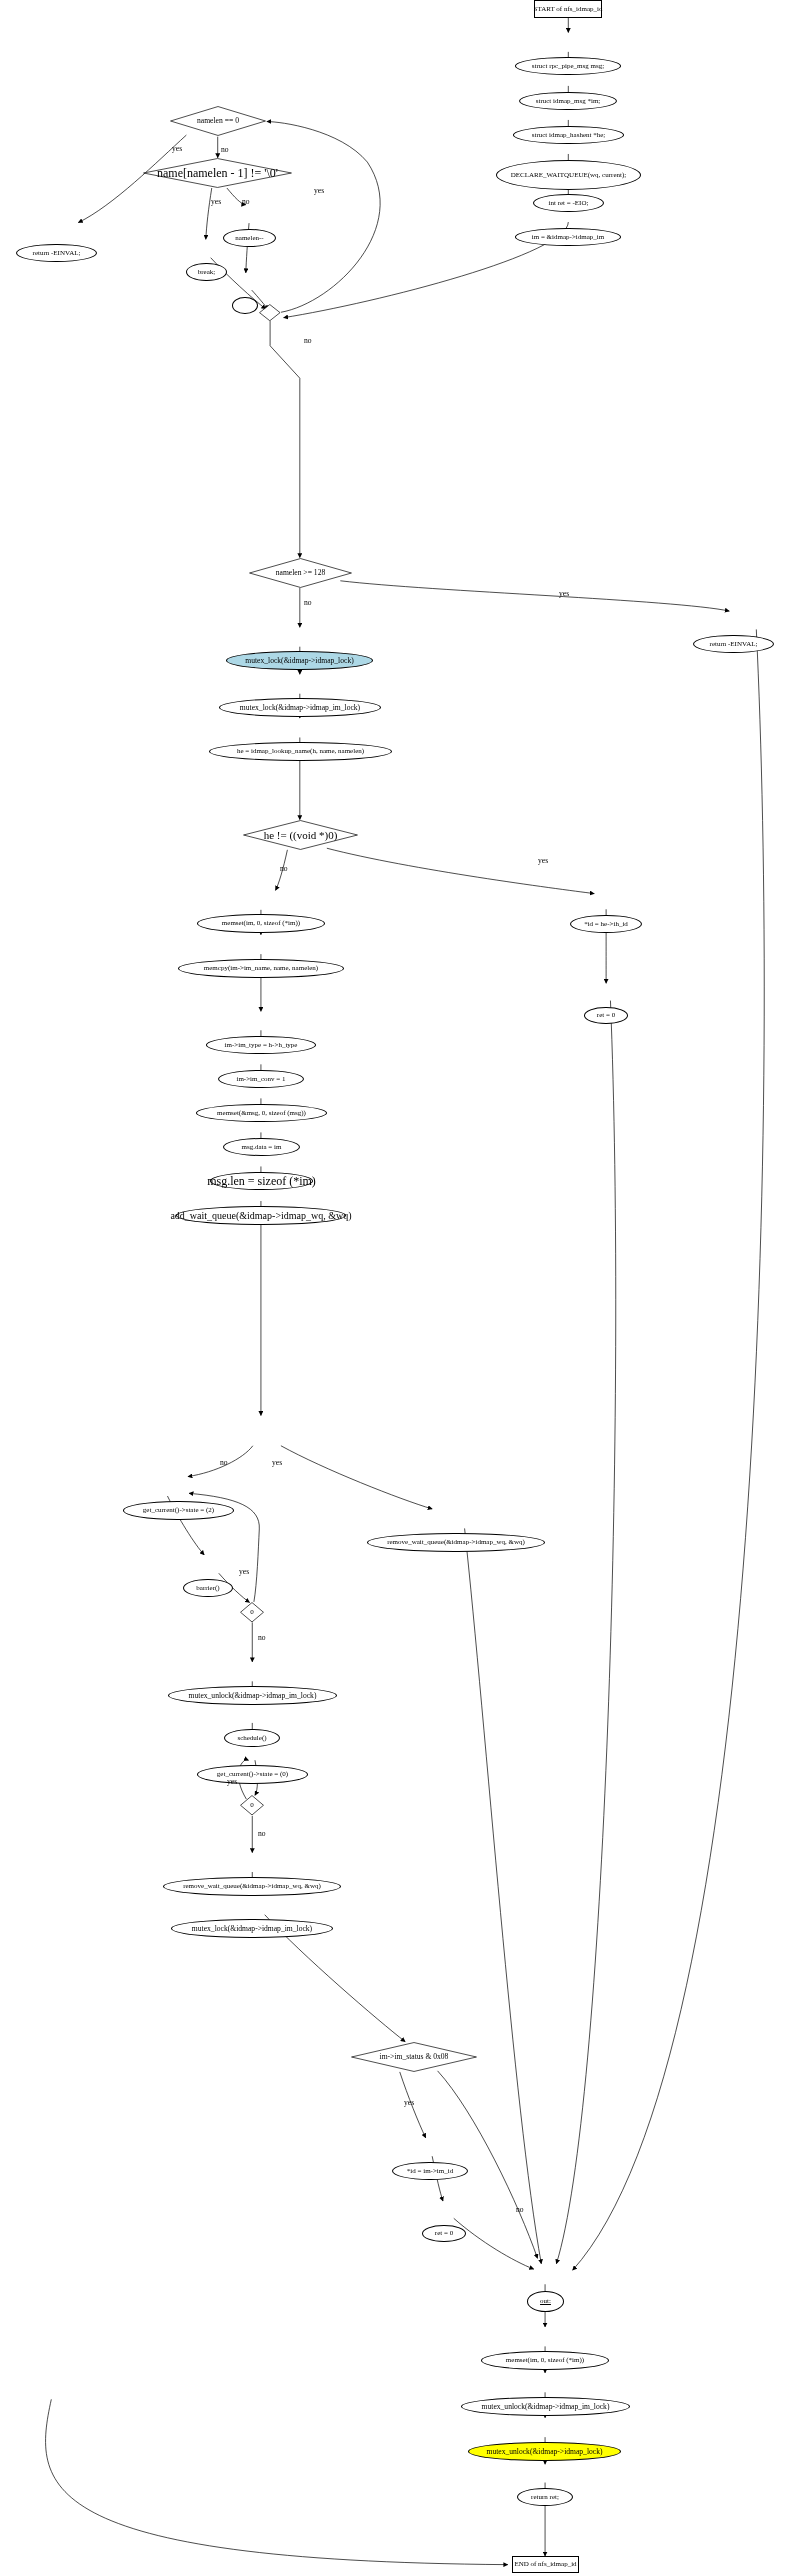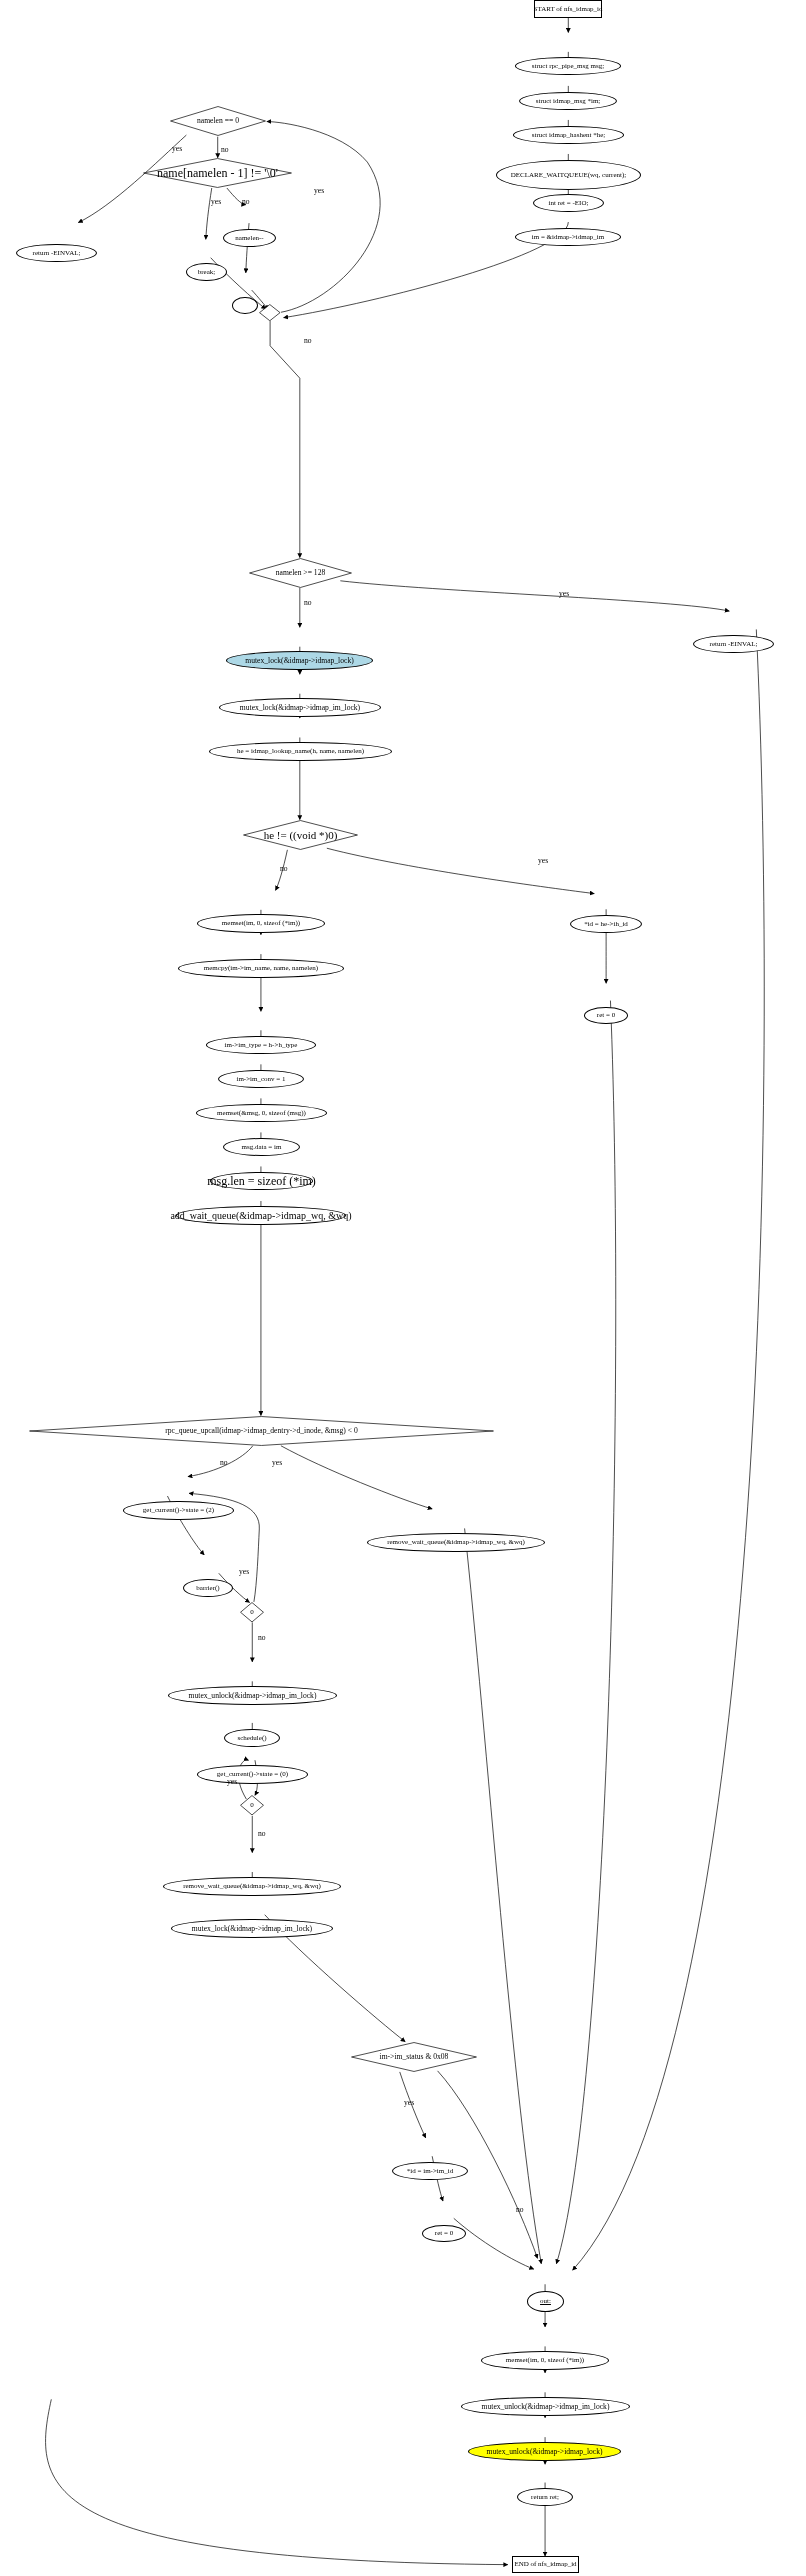--- a/index.html
+++ b/index.html
@@ -218,26 +218,20 @@
   <div class="node n-ellipse" style="left:223px;top:1114px;width:77px;height:18.4px;font-size:7px;">
     <span class="lbl">msg.data = im</span>
   </div>
   <div class="node n-ellipse" style="left:210px;top:1148px;width:103px;height:18.4px;font-size:12px;text-align:center;">
     <span class="lbl">msg.len = sizeof (*im)</span>
   </div>
   <div class="node n-ellipse" style="left:176px;top:1182px;width:170px;height:19.4px;font-size:10px;">
     <span class="lbl">add_wait_queue(&amp;idmap-&gt;idmap_wq, &amp;wq)</span>
   </div>
 
-  <div class="node n-diamond" style="left:29px;top:1416px;width:465px;height:30px;font-size:7.6px;">
-    <svg class="dshape" viewBox="0 0 860 56" preserveAspectRatio="none">
-      <polygon points="430,1 859,28 430,55 1,28" fill="#ffffff" stroke="#000" stroke-width="1.3"></polygon>
-    </svg>
-    <span class="lbl">rpc_queue_upcall(idmap-&gt;idmap_dentry-&gt;d_inode, &amp;msg) &lt; 0</span>
-  </div>
 
   <div class="node n-ellipse" style="left:123px;top:1477px;width:111px;height:19.4px;font-size:7px;">
     <span class="lbl">get_current()-&gt;state = (2)</span>
   </div>
   <div class="node n-ellipse" style="left:367px;top:1509px;width:178px;height:19.4px;font-size:7px;">
     <span class="lbl">remove_wait_queue(&amp;idmap-&gt;idmap_wq, &amp;wq)</span>
   </div>
   <div class="node n-ellipse" style="left:183px;top:1555px;width:50px;height:18.4px;font-size:7px;">
     <span class="lbl">barrier()</span>
   </div>

